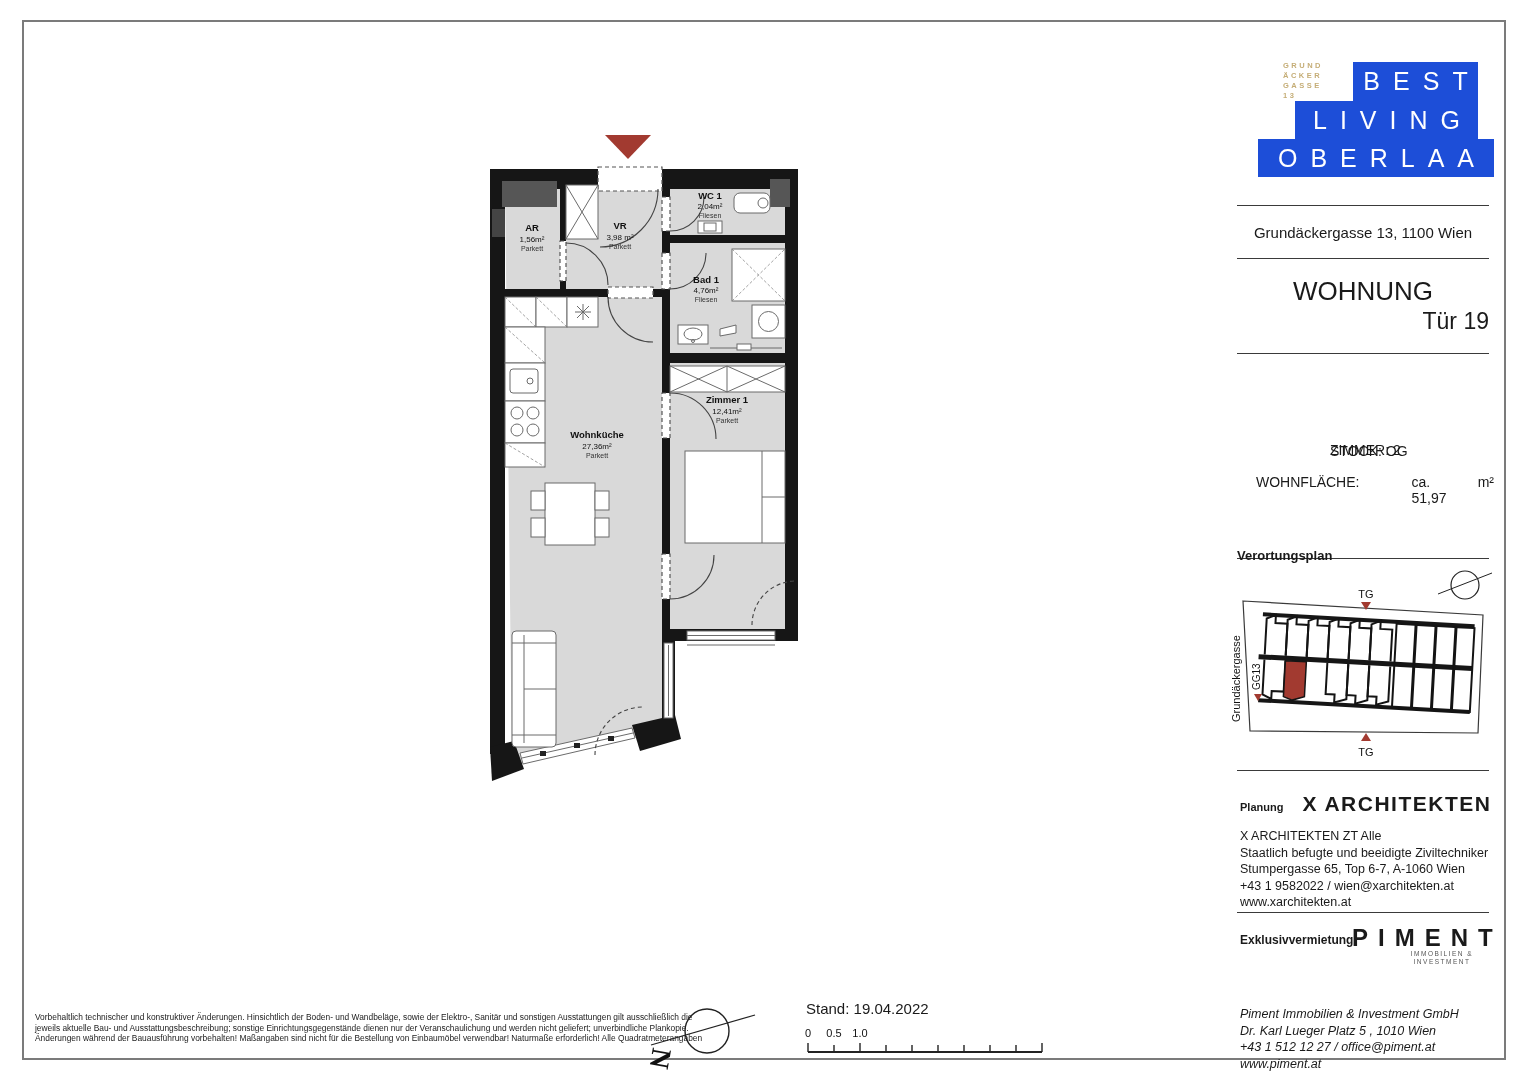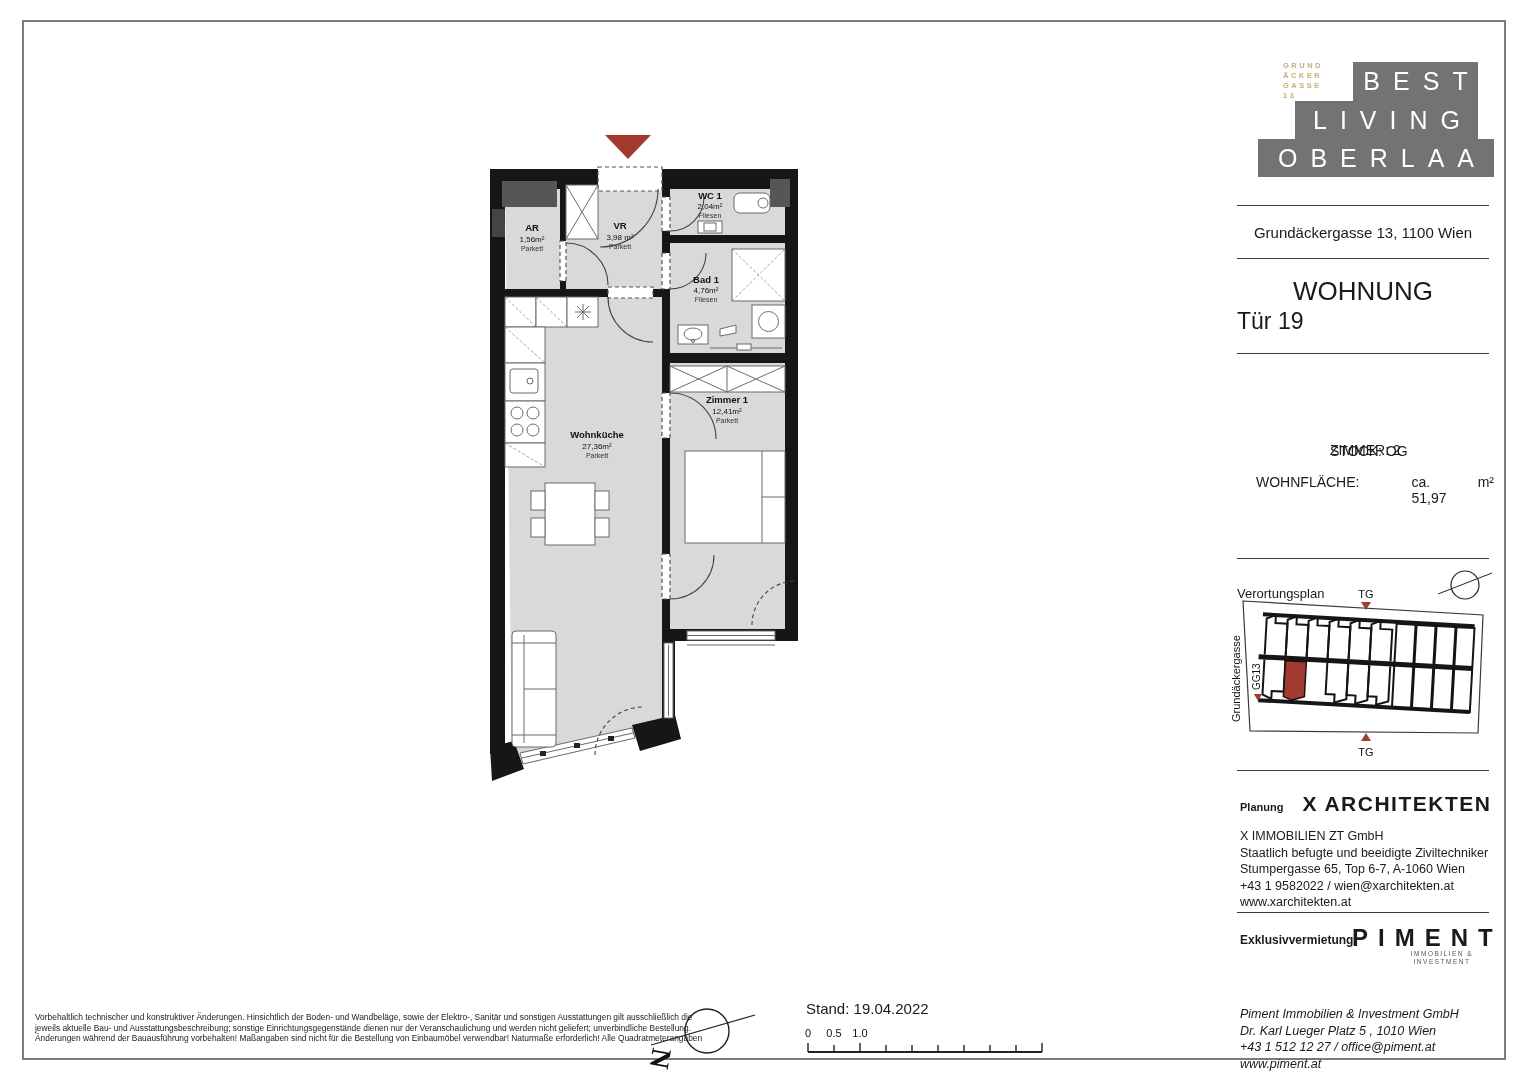--- a/index.html
+++ b/index.html
@@ -2,32 +2,32 @@
 <html><head>
 <meta charset="utf-8">
 <style>
   html,body{margin:0;padding:0;}
   body{width:1528px;height:1080px;position:relative;background:#ffffff;
        font-family:"Liberation Sans",sans-serif;color:#1a1a1a;overflow:hidden;}
   .abs{position:absolute;}
   .frame{left:22px;top:20px;width:1480px;height:1036px;border:2px solid #7b7b7b;}
   
   .divider{left:1237px;width:252px;height:1px;background:#3a3a3a;}
-  .logo-row{background:#737373;color:#ffffff;display:flex;align-items:center;
+  .logo-row{background:#1d4ed8;color:#ffffff;display:flex;align-items:center;
             justify-content:center;letter-spacing:13px;font-size:25px;font-weight:400;
             text-indent:13px;}
   .logo-side{color:#c5ad76;font-size:7.5px;letter-spacing:2.5px;line-height:10px;font-weight:700;}
   .addr{left:1237px;top:224px;width:252px;text-align:center;font-size:15px;}
   .unit-title{left:1237px;top:276px;width:252px;text-align:center;font-size:26px;}
-  .unit-door{left:1237px;top:308px;width:252px;text-align:left;font-size:23px;}
+  .unit-door{left:1237px;top:308px;width:252px;text-align:right;font-size:23px;}
   .unit-meta{left:1330px;font-size:14px;}
   .area-row{left:1256px;top:474px;width:238px;display:flex;font-size:14px;}
   .area-row .v{margin-left:52px;}
   .area-row .u{margin-left:18px;}
-  .vp-title{left:1237px;top:586px;font-size:13px;font-weight:400;}
+  .vp-title{left:1237px;top:548px;font-size:13px;font-weight:700;}
   .plan-label{font-size:11px;font-weight:700;}
   .firm-big{font-size:21px;font-weight:700;letter-spacing:1.5px;}
   .piment-big{font-size:24px;font-weight:700;letter-spacing:10px;}
   .piment-sub{left:1387px;top:950px;width:110px;text-align:center;font-size:6.5px;
               letter-spacing:1.5px;color:#555;line-height:8px;}
   .block-lines{font-size:12.5px;line-height:16.5px;}
   
   .disclaimer{left:35px;top:1012px;width:1150px;font-size:8.4px;line-height:10.6px;color:#222;}
   .stand{left:806px;top:1000px;font-size:15px;}
   
@@ -292,21 +292,21 @@
     <polygon points="26,134 34,134 30,141" fill="#a23a30"></polygon>
   </svg>
 
   <div class="abs divider" style="top:770px;"></div>
 
   <div class="abs" style="left:1240px;top:792px;display:flex;align-items:baseline;gap:19px;">
     <span class="plan-label">Planung</span>
     <span class="firm-big">X ARCHITEKTEN</span>
   </div>
   <div class="abs block-lines" style="left:1240px;top:828px;">
-    <div>X IMMOBILIEN ZT GmbH</div>
+    <div>X ARCHITEKTEN ZT Alle</div>
     <div>Staatlich befugte und beeidigte Ziviltechniker</div>
     <div>Stumpergasse 65, Top 6-7, A-1060 Wien</div>
     <div>+43 1 9582022 / wien@xarchitekten.at</div>
     <div>www.xarchitekten.at</div>
   </div>
 
   <div class="abs divider" style="top:912px;"></div>
 
   <div class="abs plan-label" style="left:1240px;top:933px;font-size:12px;">Exklusivvermietung</div>
   <div class="abs piment-big" style="left:1352px;top:924px;">PIMENT</div>
@@ -316,21 +316,21 @@
   </div>
   <div class="abs block-lines" style="left:1240px;top:1006px;font-style:italic;">
     <div>Piment Immobilien &amp; Investment GmbH</div>
     <div>Dr. Karl Lueger Platz 5 , 1010 Wien</div>
     <div>+43 1 512 12 27 / office@piment.at</div>
     <div>www.piment.at</div>
   </div>
 
   <div class="abs disclaimer">
     <div>Vorbehaltlich technischer und konstruktiver Änderungen. Hinsichtlich der Boden- und Wandbeläge, sowie der Elektro-, Sanitär und sonstigen Ausstattungen gilt ausschließlich die</div>
-    <div>jeweils aktuelle Bau- und Ausstattungsbeschreibung; sonstige Einrichtungsgegenstände dienen nur der Veranschaulichung und werden nicht geliefert; unverbindliche Bestellung.</div>
+    <div>jeweils aktuelle Bau- und Ausstattungsbeschreibung; sonstige Einrichtungsgegenstände dienen nur der Veranschaulichung und werden nicht geliefert; unverbindliche Plankopie.</div>
     <div>Änderungen während der Bauausführung vorbehalten! Maßangaben sind nicht für die Bestellung von Einbaumöbel verwendbar! Naturmaße erforderlich! Alle Quadratmeterangaben</div>
   </div>
 
   <svg class="abs" style="left:645px;top:995px;width:120px;height:75px;" viewBox="0 0 120 75">
     <circle cx="62" cy="36" r="22" stroke="#222" fill="none" stroke-width="1.4"></circle>
     <line x1="6" y1="50" x2="110" y2="20" stroke="#222" stroke-width="1.2"></line>
     <text transform="translate(8,52) rotate(100)" style="font-family:'Liberation Serif',serif;font-size:28px;font-weight:700;">N</text>
   </svg>
 
   <div class="abs stand">Stand: 19.04.2022</div>

